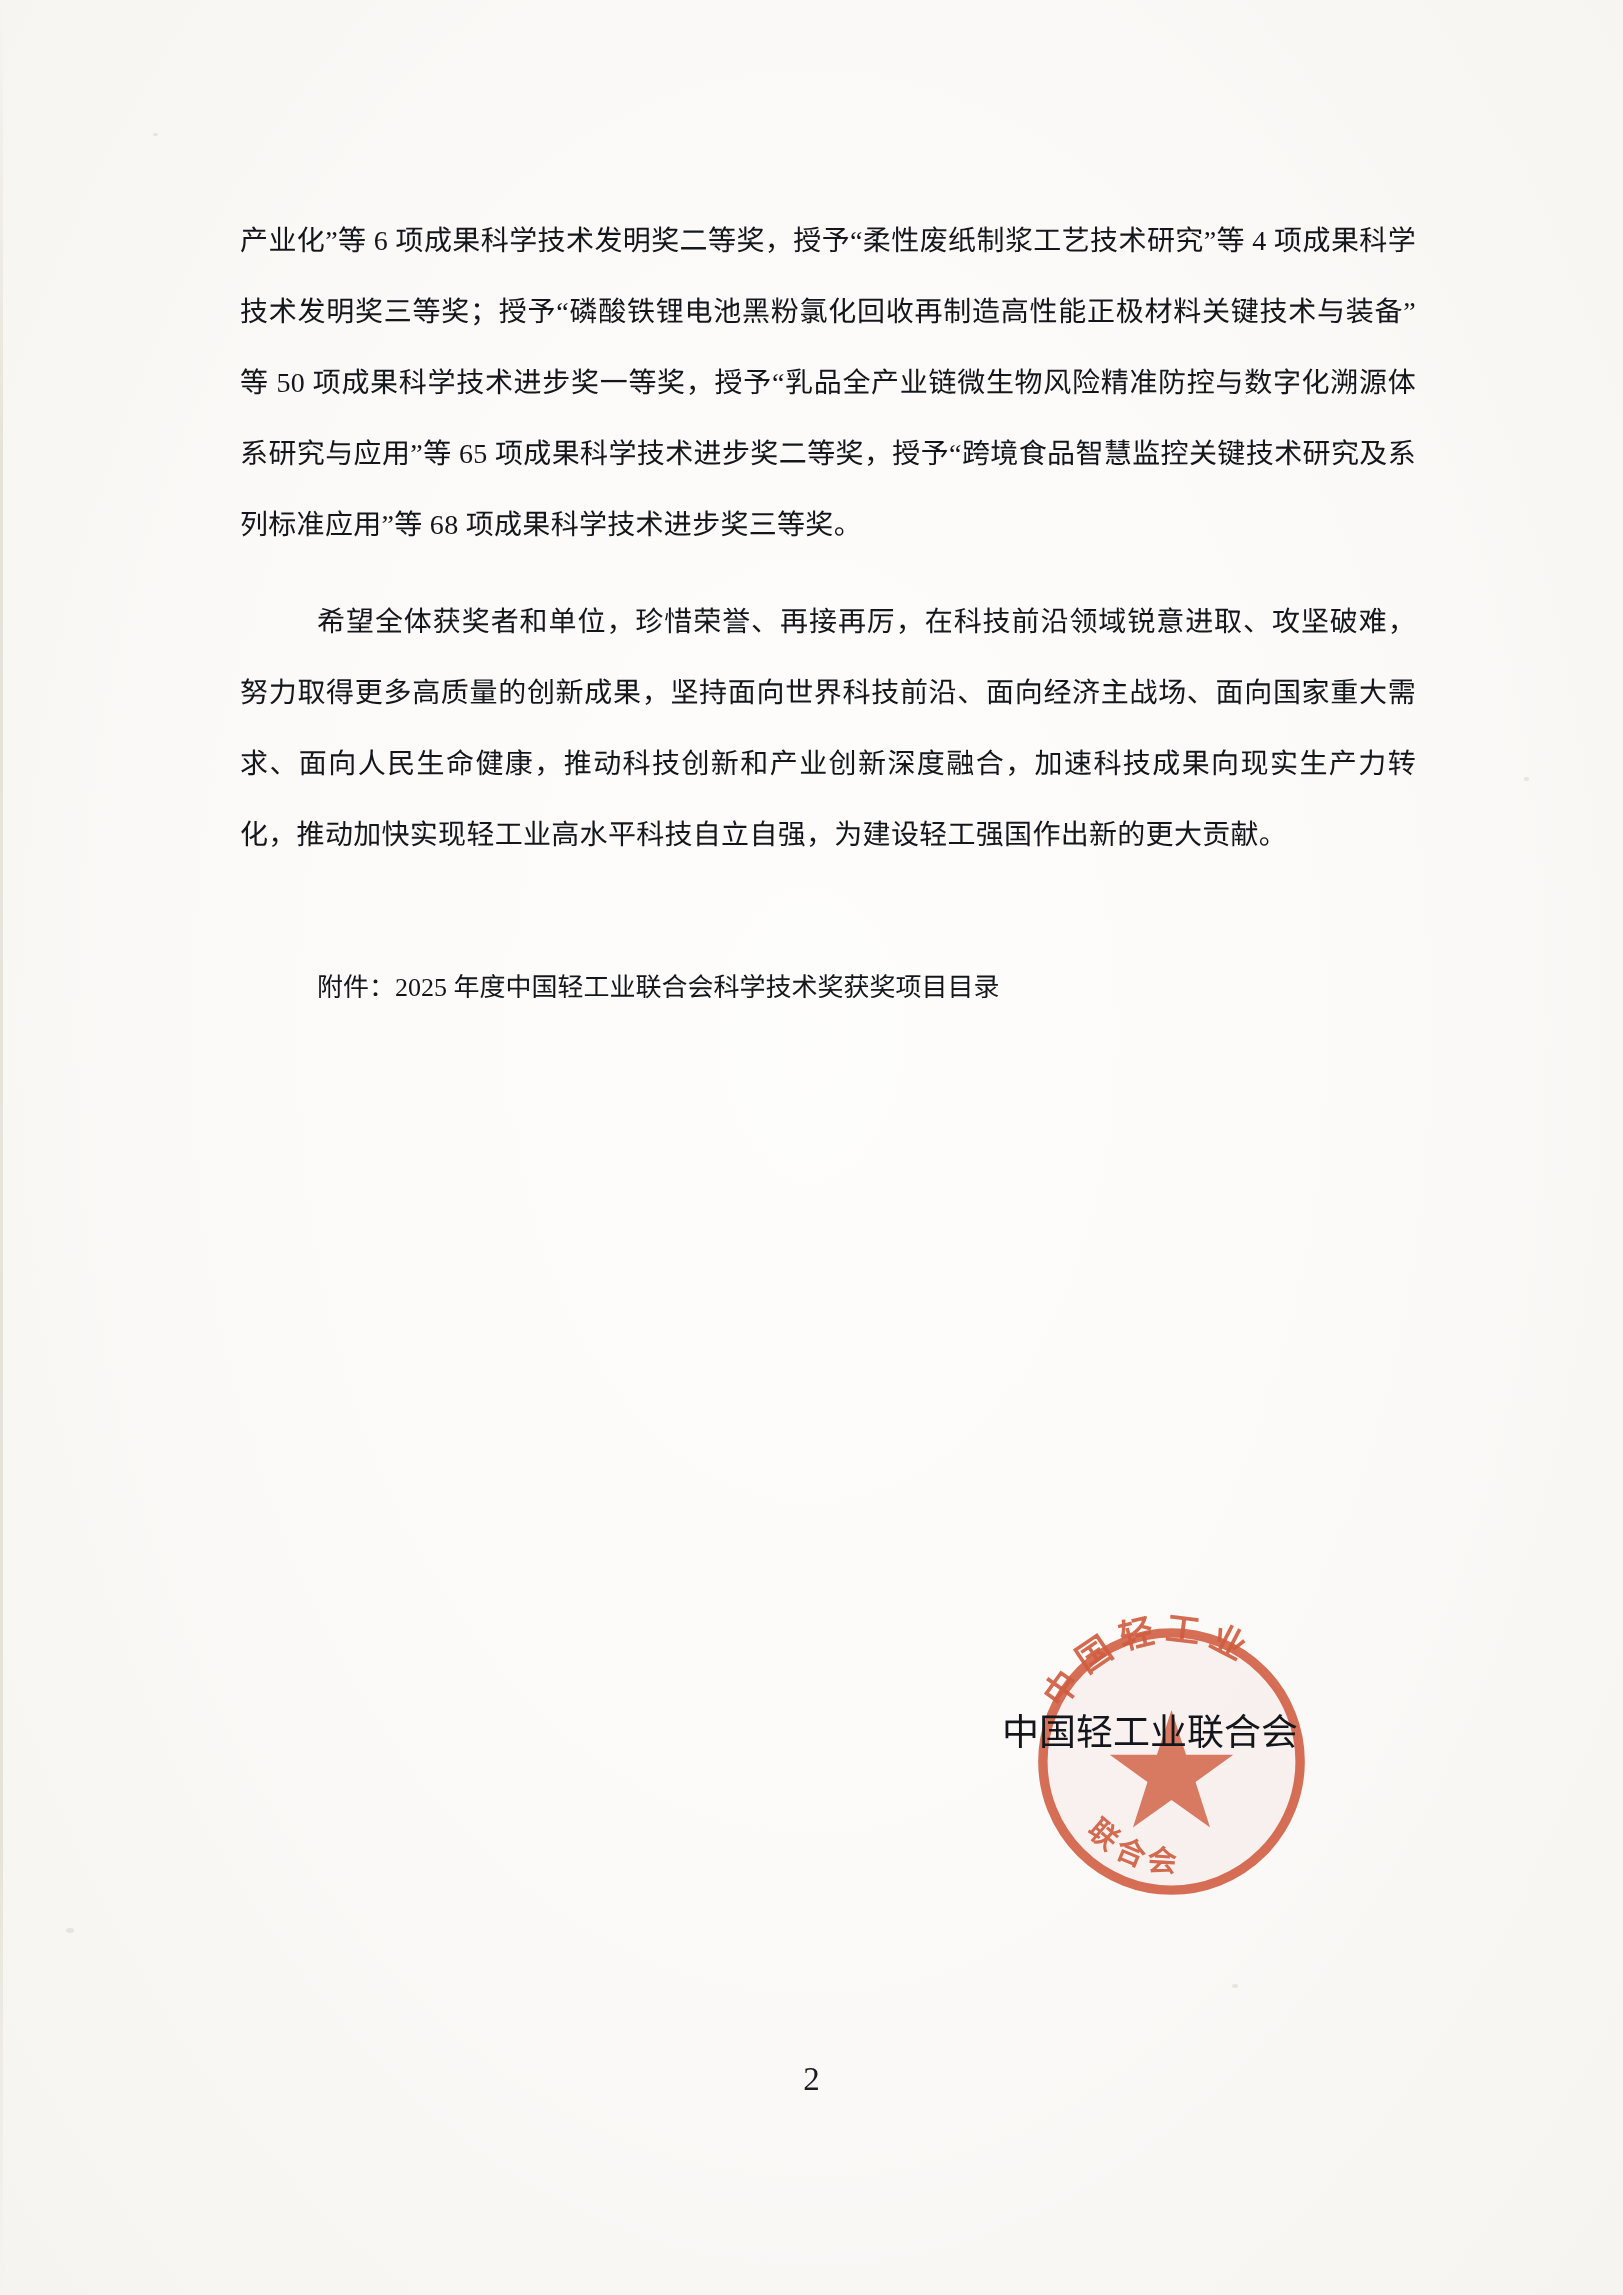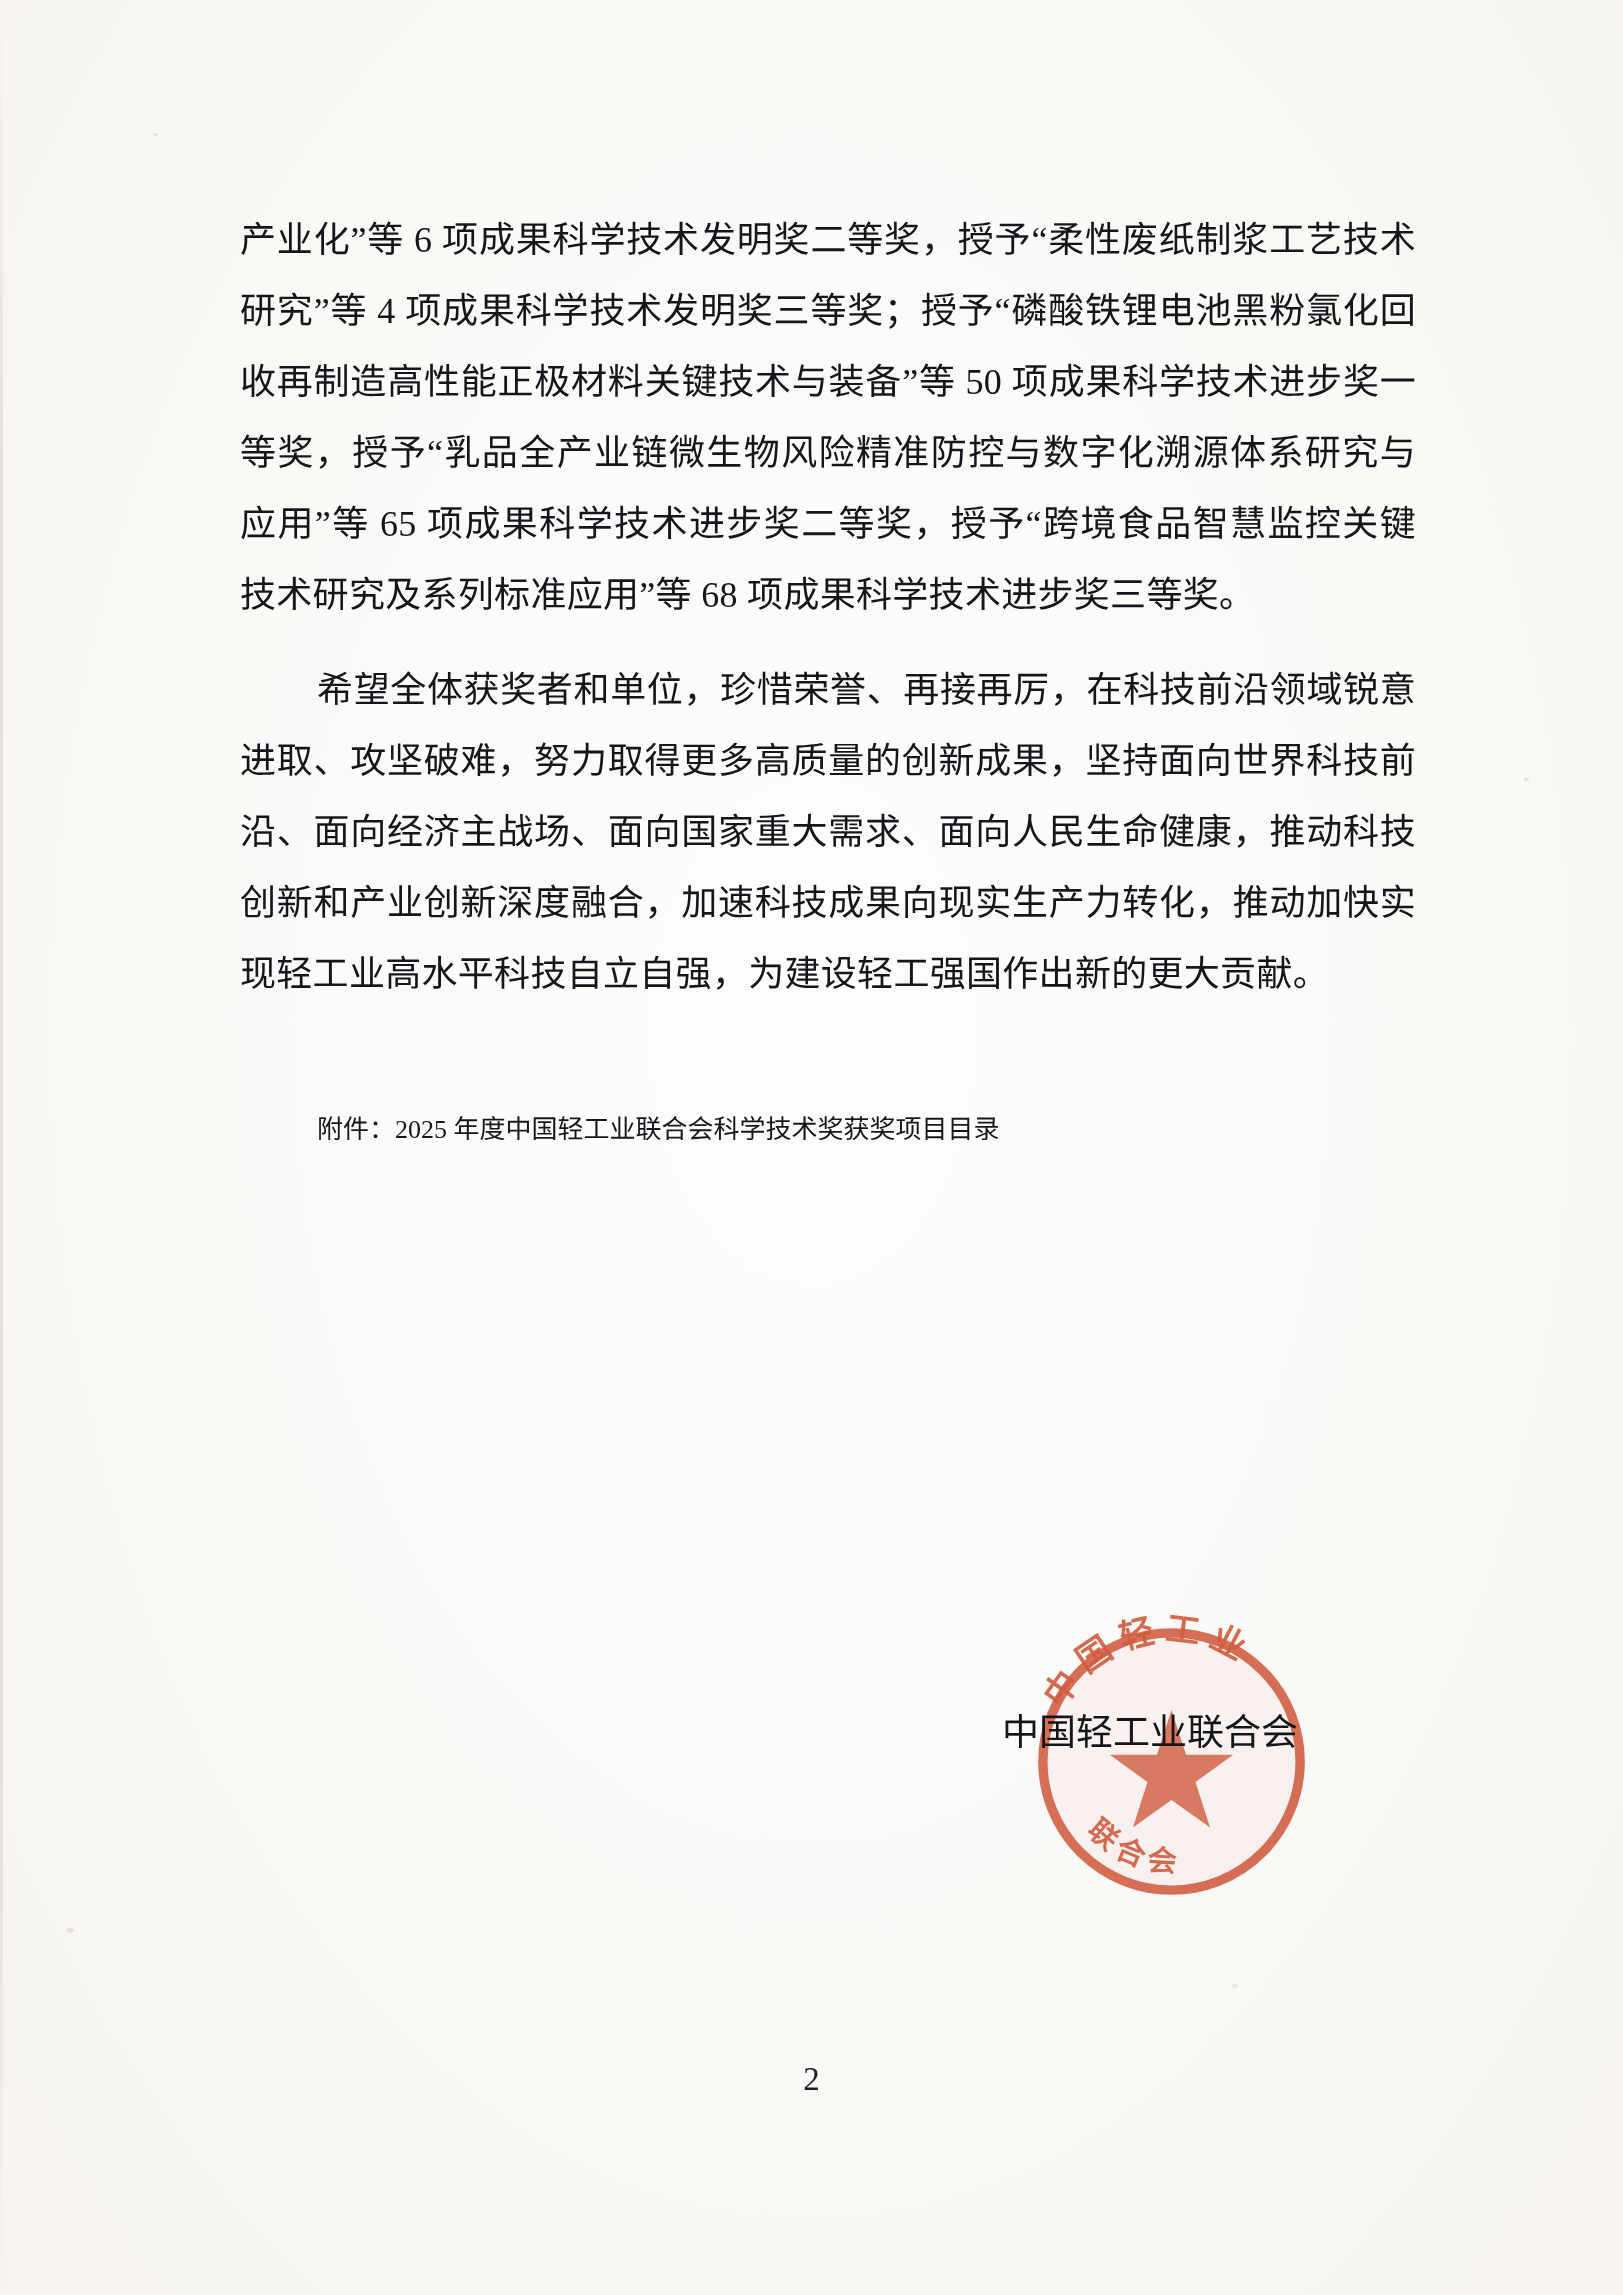--- a/index.html
+++ b/index.html
@@ -31,34 +31,33 @@
     border-radius: 50%;
     opacity: 0.55;
   }
   .doc-body {
     position: absolute;
     left: 240px;
     top: 205px;
     width: 1176px;
   }
   .para {
-    font-size: 36px;
+    font-size: 28px;
     line-height: 71px;
     color: #14161c;
     letter-spacing: 0.3px;
     text-align: justify;
     text-justify: inter-ideograph;
     margin: 0;
   }
   .para + .para {
     margin-top: 25.6px;
   }
   .indent-2 {
     text-indent: 77px;
-    font-family: Liberation Mono, monospace;
   }
   .attachment-line {
     margin-top: 82px;
     text-indent: 77px;
     font-size: 26px;
     line-height: 71px;
     color: #14161c;
   }
   .signature-block {
     position: absolute;

